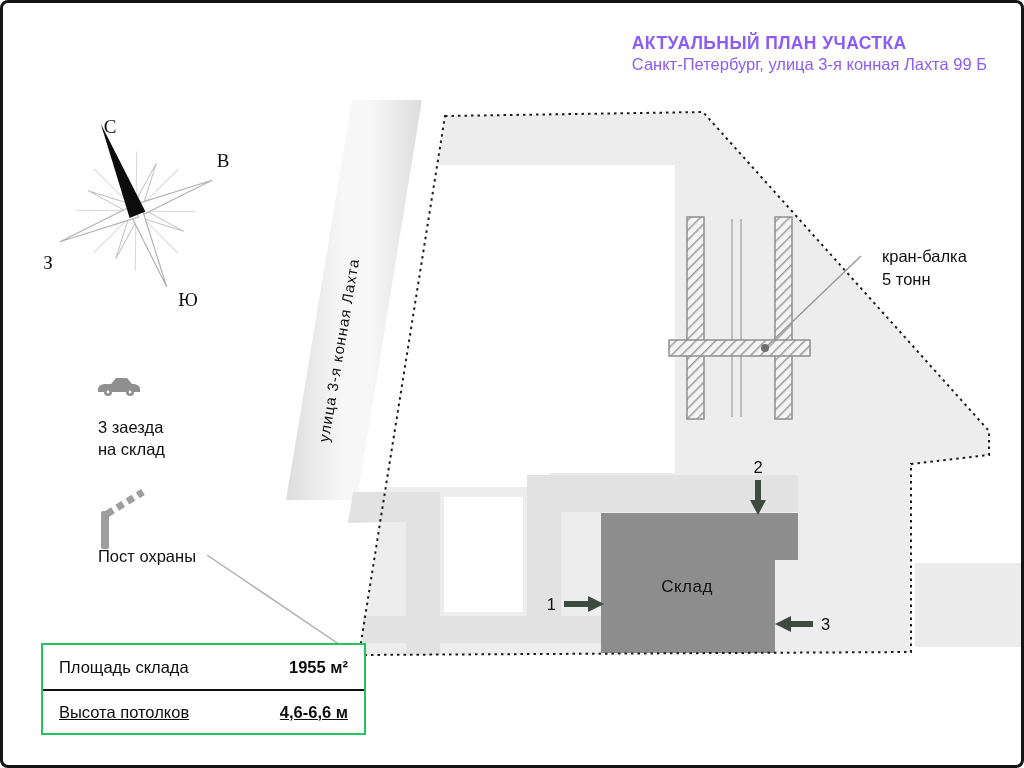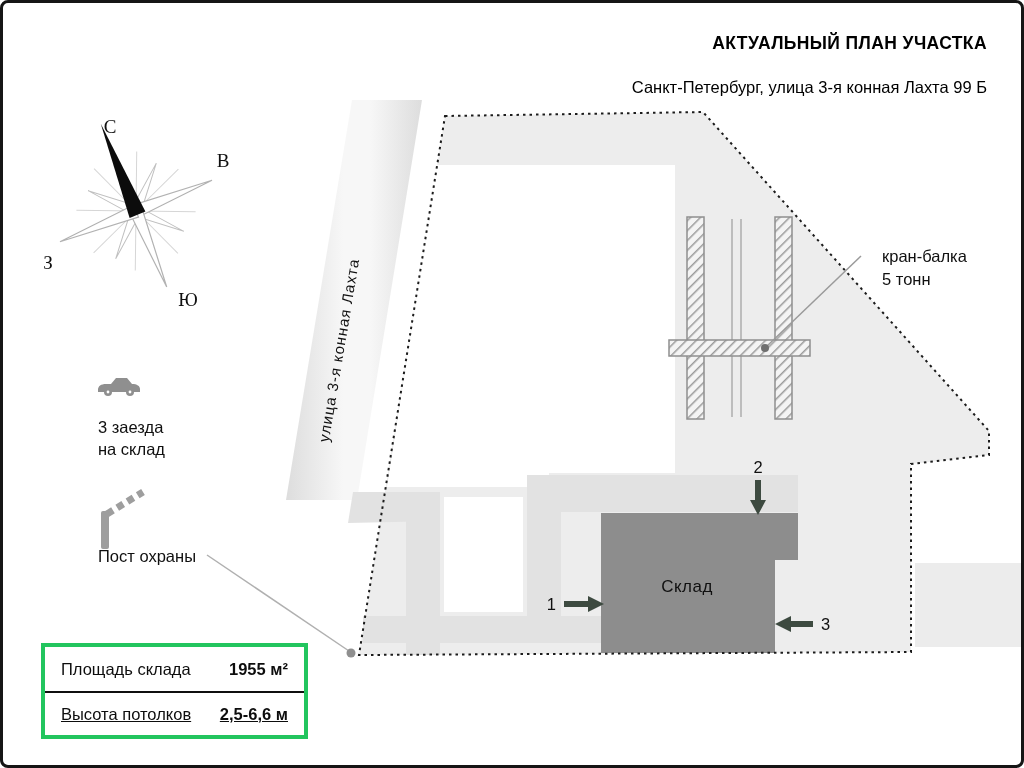--- a/index.html
+++ b/index.html
@@ -3,26 +3,26 @@
 <meta charset="utf-8">
 <style>
   * { margin:0; padding:0; box-sizing:border-box; }
   body { background:#ffffff; font-family:"Liberation Sans", sans-serif; }
   .frame {
     position:relative; width:1024px; height:768px;
     background:#ffffff; border:3px solid #151515; border-radius:8px;
     overflow:hidden;
   }
   .plan-svg { position:absolute; left:0; top:0; }
-  .header { position:absolute; top:30px; right:34px; text-align:right; color:#000000; }
+  .header { position:absolute; top:30px; right:34px; text-align:left; color:#8b5cf6; }
   .header .title { font-size:17.5px; font-weight:bold; letter-spacing:.4px; }
-  .header .subtitle { margin-top:24px; font-size:16.5px; font-weight:400; }
+  .header .subtitle { margin-top:1px; font-size:16.5px; font-weight:400; }
   .info-table {
-    position:absolute; left:38px; top:640px; width:267px;
-    background:#ffffff; border:4px solid #22c55e;
+    position:absolute; left:38px; top:640px; width:325px;
+    background:#ffffff; border:2px solid #22c55e;
   }
   .info-table .row {
     display:flex; justify-content:space-between; align-items:center;
     height:44px; padding:0 16px; font-size:16.5px; color:#0d0d0d;
   }
   .info-table .row + .row { border-top:2px solid #0f0f0f;text-decoration:underline; }
   .info-table .value { font-weight:bold; white-space:nowrap; margin-left:12px;text-align:right; }
   svg text { font-family:"Liberation Sans", sans-serif; fill:#101010; }
   svg text.serif { font-family:"Liberation Serif", serif; }
 </style>
@@ -152,17 +152,17 @@
     <div class="subtitle">Санкт-Петербург, улица 3-я конная Лахта 99 Б</div>
   </div>
 
   <div class="info-table">
     <div class="row">
       <span>Площадь склада</span>
       <span class="value">1955 м²</span>
     </div>
     <div class="row">
       <span>Высота потолков</span>
-      <span class="value">2,5-6,6 м</span>
+      <span class="value">4,6-6,6 м</span>
     </div>
   </div>
 
 </div>
 
 </body></html>

